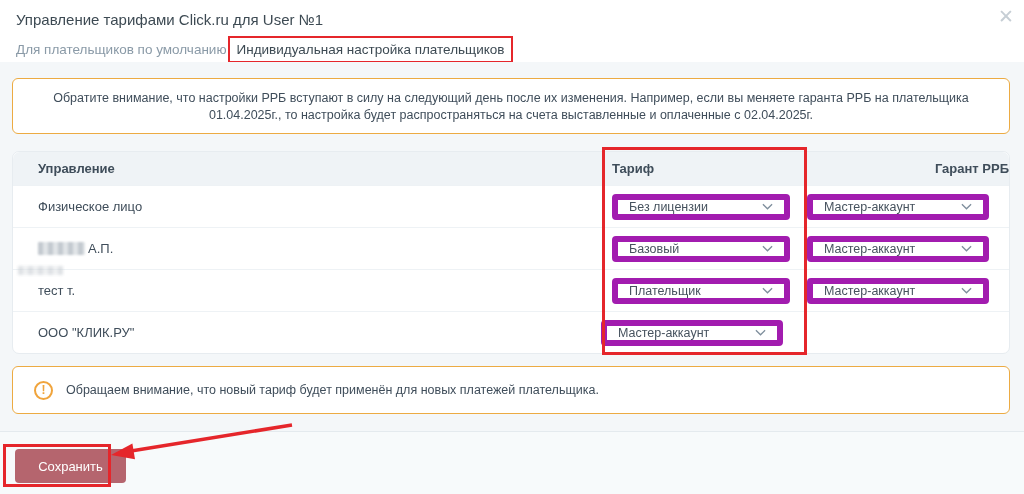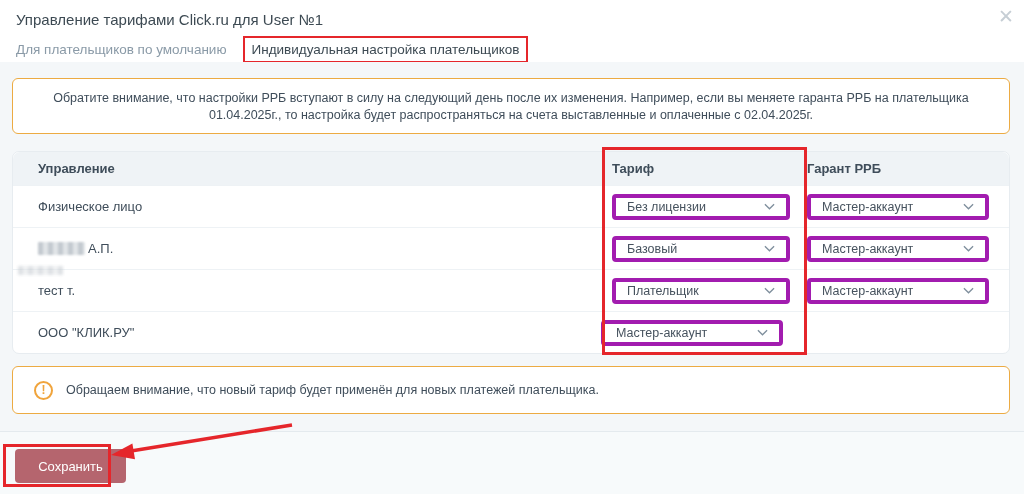--- a/index.html
+++ b/index.html
@@ -22,21 +22,21 @@
   .modal{position:absolute;inset:0;background:#fff;}
 
   
   .m-header{position:absolute;left:0;top:0;right:0;height:62px;background:#fff;}
   .m-title{position:absolute;left:16px;top:11px;font-size:15px;color:#3d4a53;}
   .m-close{position:absolute;right:10px;top:7px;font-size:19px;color:#c6ced5;cursor:pointer;line-height:1;}
 
   
   .tabs{position:absolute;left:16px;top:36px;display:flex;align-items:center;}
   .tab{font-size:13.5px;white-space:nowrap;cursor:pointer;}
-  .tab.inactive{color:var(--text-muted);margin-right:16px;padding:6px 0;text-align:right;}
+  .tab.inactive{color:var(--text-muted);margin-right:1px;padding:6px 0;text-align:right;}
   .tab.active{color:#3d4a53;border:2px solid var(--annotation-red);padding:4px 7px;background:#fff;}
 
   
   .m-body{position:absolute;left:0;top:62px;right:0;height:369px;background:var(--body-bg);}
   .notice{
     position:absolute;left:12px;width:998px;background:#fff;
     border:1px solid var(--notice-border);border-radius:6px;
     font-size:12.5px;line-height:17px;color:var(--text-primary);text-align:center;
   }
   .notice-top{top:16px;height:56px;padding:11px 26px 0 26px;}
@@ -50,24 +50,24 @@
   
   .ptable{
     position:absolute;left:12px;top:89px;width:998px;height:203px;
     background:#fff;border:1px solid #e7ecf0;border-radius:7px;
   }
   .tgrid{display:grid;grid-template-columns:1fr 206px 202px;align-items:center;}
   .thead{height:33px;background:var(--table-header-bg);border-radius:7px 7px 0 0;
     font-size:13px;font-weight:bold;color:var(--text-primary);}
   .trow{height:42px;border-top:1px solid #eef2f5;font-size:13px;color:var(--text-primary);}
   .cell-payer{padding-left:25px;display:flex;align-items:center;}
-  .th-center{text-align:left;}
+  .th-center{text-align:right;margin-left:36px;}
   .th-pad{padding-left:11px;}
   .sel{
-    height:26px;background:#fff;border:4px solid #a21caf;border-radius:4px;
+    height:26px;background:#fff;border:6px solid #a21caf;border-radius:4px;
     display:flex;align-items:center;justify-content:space-between;
     padding:0 11px;font-size:12.5px;color:#46525e;cursor:pointer;text-align:center;
   }
   .sel-tariff{width:178px;margin-left:11px;}
   .sel-guar{width:182px;}
   .chev{flex:0 0 auto;margin-left:6px;}
 
   
   .blur-chip{
     display:inline-block;width:47px;height:13px;margin-right:3px;border-radius:1px;

